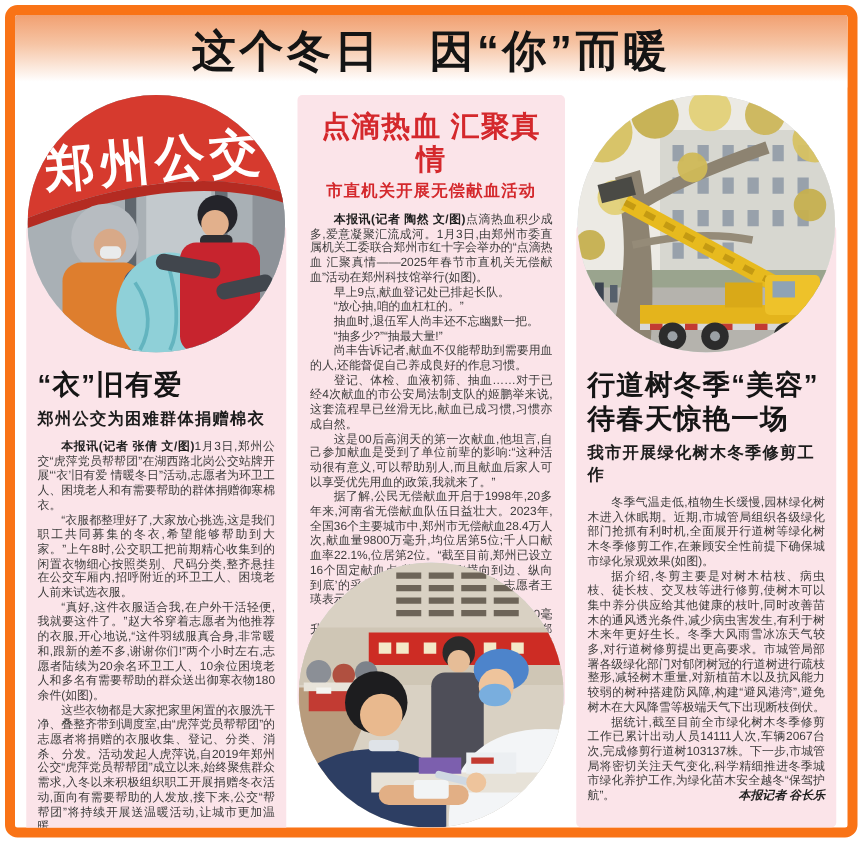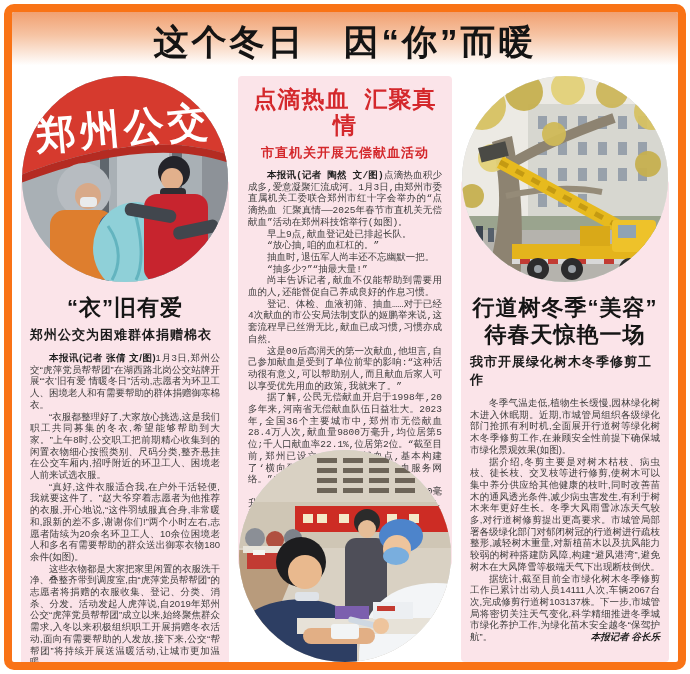--- a/index.html
+++ b/index.html
@@ -17,37 +17,37 @@
   }
   .masthead h1{
     margin:0;font-size:35px;font-weight:bold;color:#141414;letter-spacing:3px;line-height:1;
   }
   .content{
     display:flex;gap:9px;padding:6px 9px 0 9px;box-sizing:border-box;
     height:calc(100% - 58px);align-items:stretch;
   }
   .col{display:flex;flex-direction:column;position:relative;}
   .col-left,.col-right{flex:0 0 208px;}
-  .col-mid{flex:1;min-width:0;font-family:Liberation Mono, monospace;}
+  .col-mid{flex:1;min-width:0;}
   .photo{
     width:206px;height:206px;border-radius:50%;overflow:hidden;position:relative;z-index:2;
     margin:0 auto;flex:0 0 auto;background:#cfd3d6;
   }
   .col-mid .photo{width:212px;height:212px;margin-top:-116px;}
   .panel{
     background:#fbe4e9;border-radius:4px;box-sizing:border-box;
   }
   .col-left .panel,.col-right .panel{
     flex:1 1 auto;margin-top:-102px;padding:112px 9px 10px 9px;z-index:1;
   }
   .col-mid .panel{
     flex:1 1 auto;padding:6px 10px 10px 10px;z-index:1;
   }
   .hl{
-    font-weight:bold;text-align:center;color:#151515;
+    font-weight:bold;color:#151515;
     font-size:22px;line-height:27px;letter-spacing:1px;margin:2px 0 5px 0;
   }
   .hl .spread{letter-spacing:6px;}
   .sub{
     font-size:13px;font-weight:bold;color:#1c1c1c;
     letter-spacing:1px;margin:0 0 8px 0;
   }
   .hl-red{
     font-weight:bold;text-align:center;color:#d4282c;
     font-size:23px;line-height:26px;letter-spacing:1px;margin:6px 0 4px 0;

